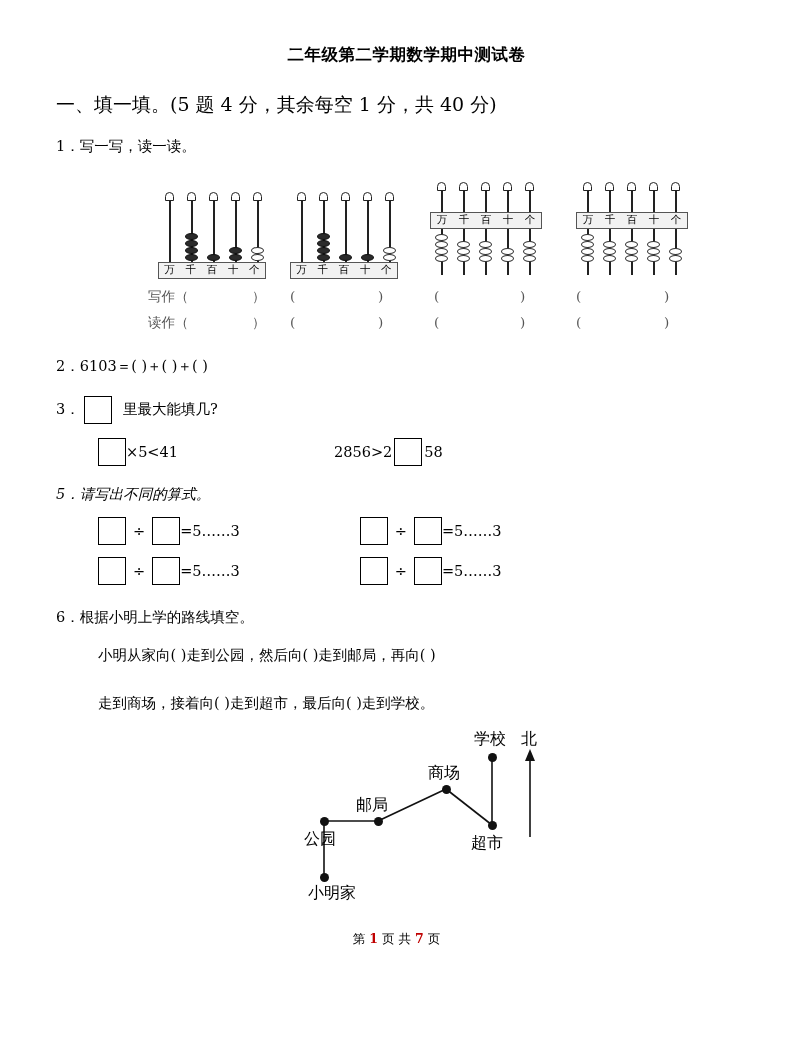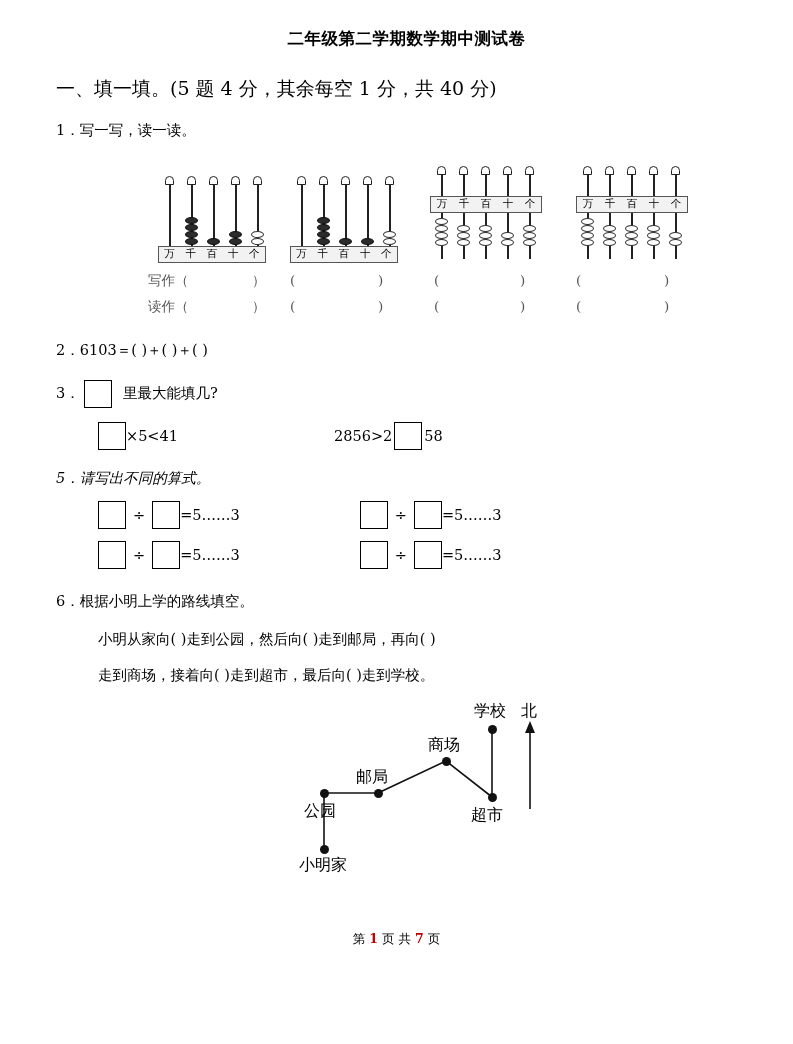--- a/index.html
+++ b/index.html
@@ -10,21 +10,21 @@
     background: #ffffff;
     font-family: "DejaVu Sans", "Liberation Sans", sans-serif;
     color: #000;
     position: relative;
     overflow: hidden;
   }
   .page {
     position: relative;
     width: 793px;
     height: 1044px;
-    padding: 18px 56px 0 56px;
+    padding: 34px 56px 0 56px;
   }
   .doc-title {
     text-align: center;
     font-size: 16.5px;
     font-weight: bold;
     font-family: "DejaVu Serif", "Liberation Serif", serif;
     letter-spacing: 0.5px;
     margin: 10px 0 0 0;
     padding-left: 20px;
   }
@@ -372,21 +372,21 @@
     <span class="eq-item">
       <span class="box-lg"></span>
       <span class="op">÷</span>
       <span class="box-lg"></span>
       <span>=5……3</span>
     </span>
   </div>
 
   <div class="q" style="margin-top:22px;">6．根据小明上学的路线填空。</div>
   <div class="q indent" style="margin-top:16px;">小明从家向(        )走到公园，然后向(        )走到邮局，再向(        )</div>
-  <div class="q indent" style="margin-top:14px;">走到商场，接着向(        )走到超市，最后向(        )走到学校。</div>
+  <div class="q indent" style="margin-top:26px;">走到商场，接着向(        )走到超市，最后向(        )走到学校。</div>
 
   <div class="map-wrap">
     <svg class="map-svg" width="600" height="170">
 
       <line x1="268" y1="140" x2="268" y2="84" stroke="#111" stroke-width="1.6"></line>
 
       <line x1="268" y1="84" x2="322" y2="84" stroke="#111" stroke-width="1.6"></line>
 
       <line x1="322" y1="84" x2="390" y2="52" stroke="#111" stroke-width="1.6"></line>
 
@@ -404,21 +404,21 @@
     <div class="map-dot" style="left:386px;top:48px;"></div>
     <div class="map-dot" style="left:432px;top:84px;"></div>
     <div class="map-dot" style="left:432px;top:16px;"></div>
 
     <div class="map-label" style="left:418px;top:-8px;">学校</div>
     <div class="map-label" style="left:465px;top:-8px;">北</div>
     <div class="map-label" style="left:372px;top:26px;">商场</div>
     <div class="map-label" style="left:300px;top:58px;">邮局</div>
     <div class="map-label" style="left:248px;top:92px;">公园</div>
     <div class="map-label" style="left:415px;top:96px;">超市</div>
-    <div class="map-label" style="left:243px;top:146px;">小明家</div>
+    <div class="map-label" style="left:252px;top:146px;">小明家</div>
   </div>
 
   <div class="footer">
     <span>第</span>
     <b>1</b>
     <span>页 共</span>
     <b>7</b>
     <span>页</span>
   </div>
 

